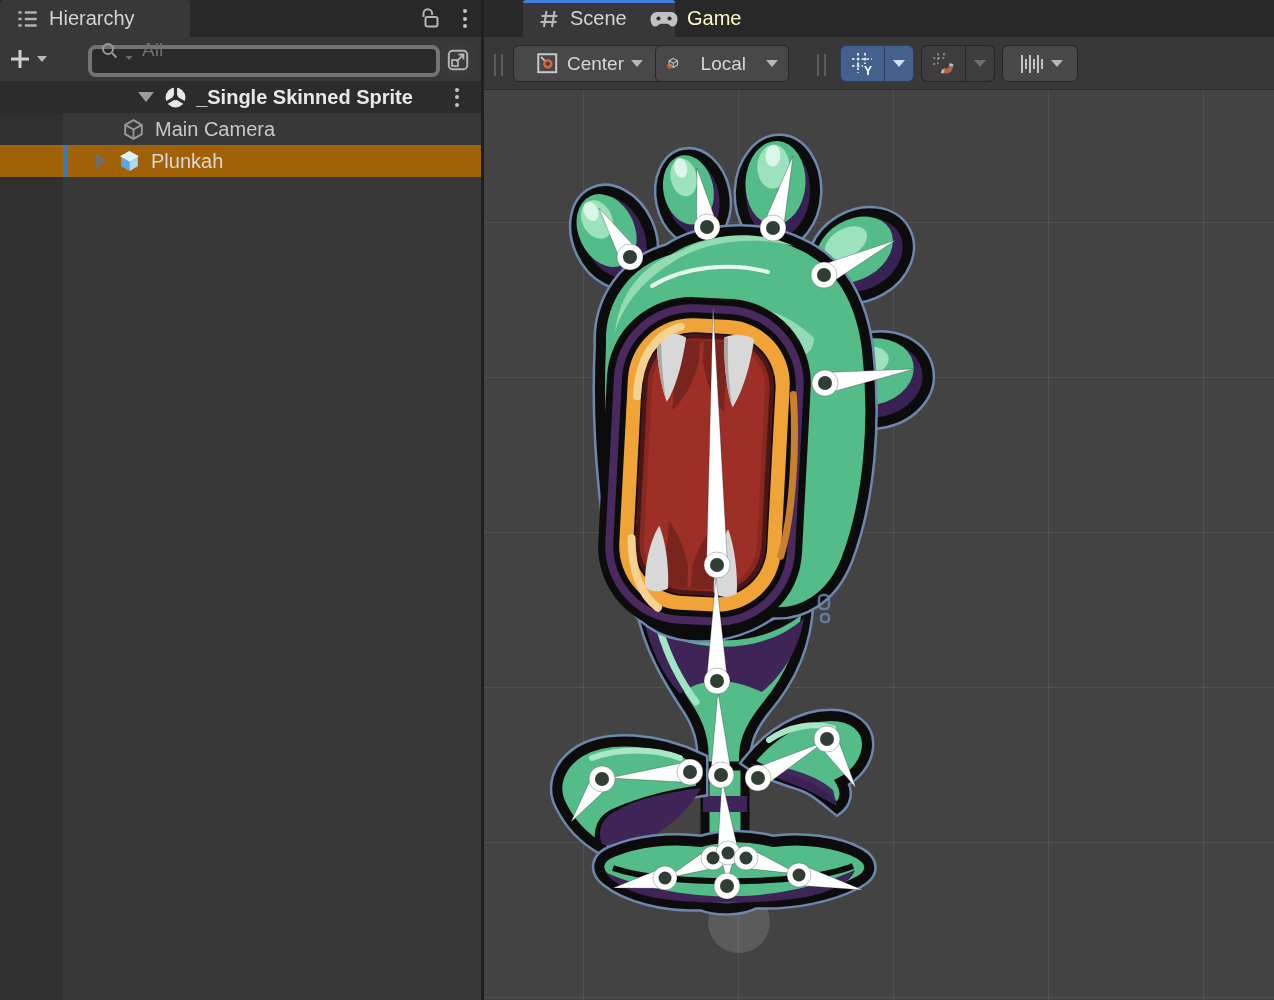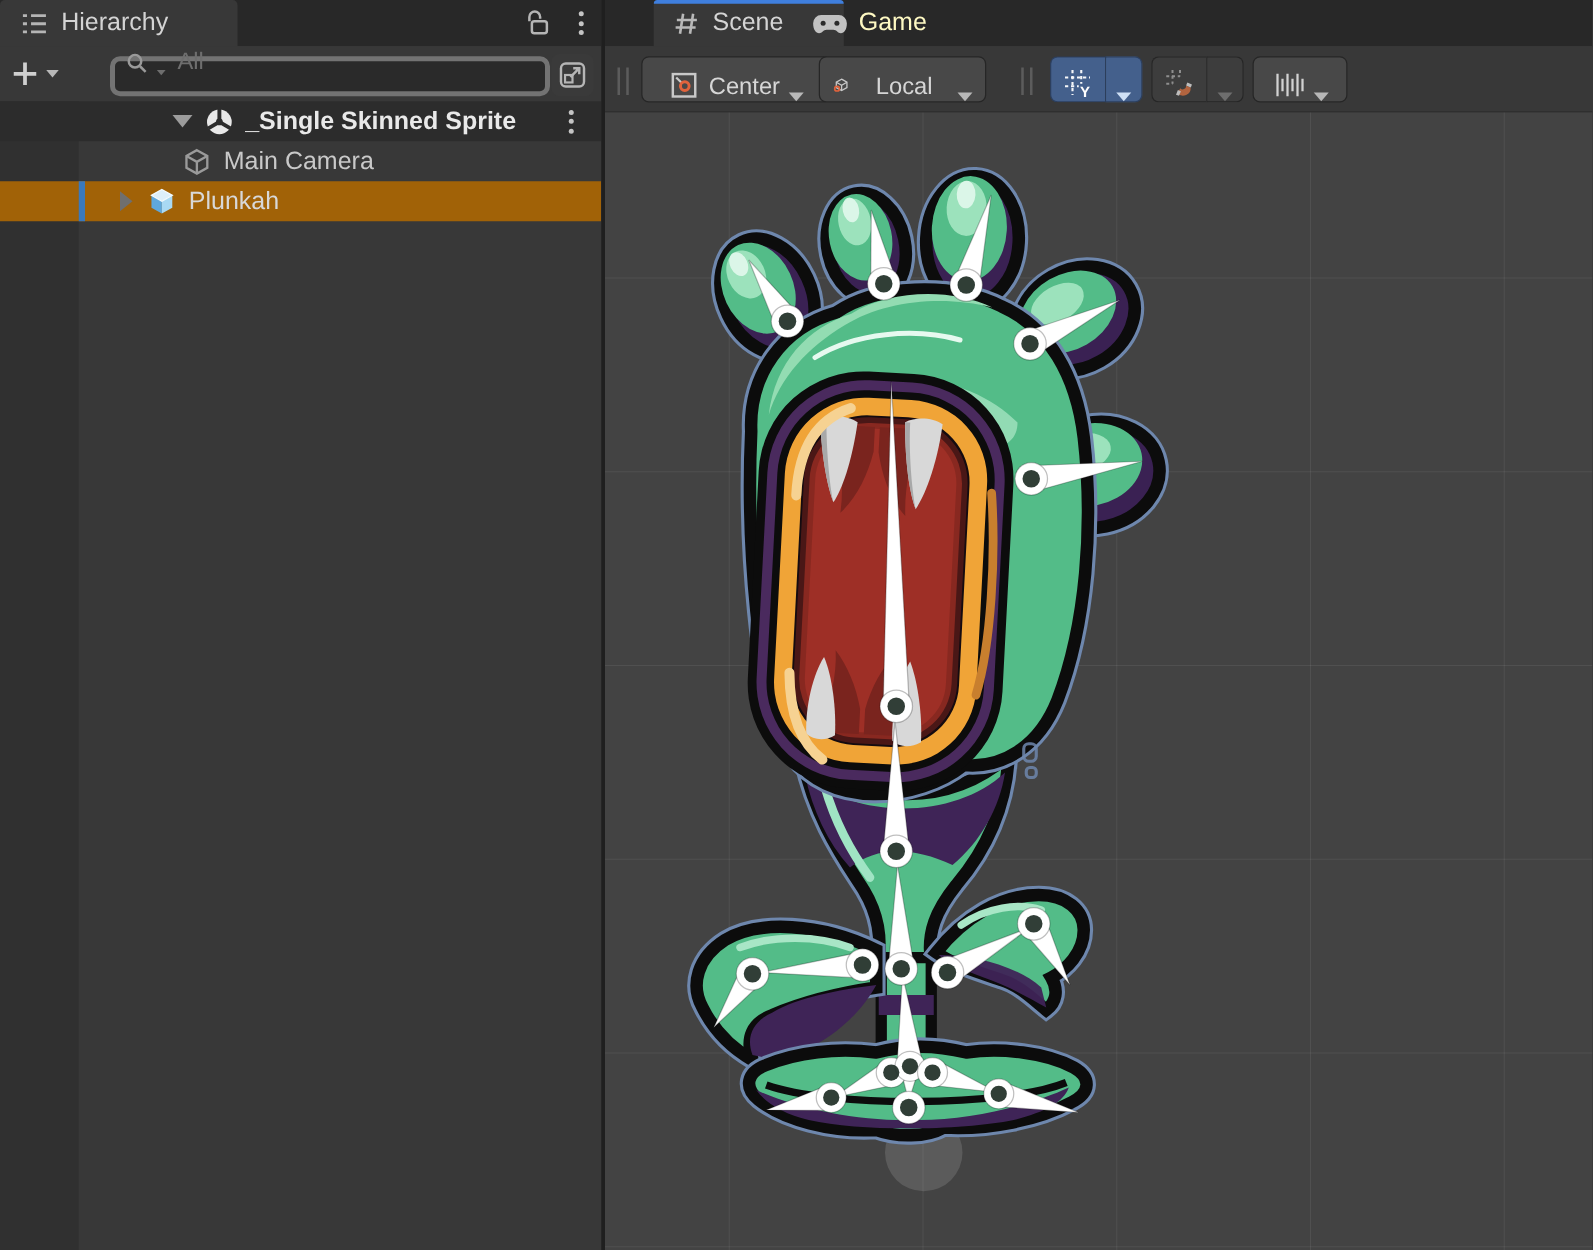--- a/index.html
+++ b/index.html
@@ -37,35 +37,35 @@
     border:4px solid #737373; border-radius:8px; display:flex; align-items:flex-end; padding:12px 8px; gap:4px; }
   #search-placeholder { color:#6e6e6e; font-size:19px; margin-left:4px; }
   #expand-btn { position:absolute; left:441px; top:6px; width:34px; height:34px; background:#3a3a3a;
     border-radius:7px; display:flex; align-items:center; justify-content:center; }
 
   
   #h-tree { position:absolute; left:0; top:81px; width:481px; height:919px; background:#383838; }
   #h-gutter { position:absolute; left:0; top:0; width:63px; height:100%; background:#303030; }
   .tree-row { position:absolute; left:0; width:481px; height:32px; display:flex; align-items:center; font-size:20px; color:#c9c9c9; }
   #row-scene-header { top:0; background:#2c2c2c; color:#e9e9e9; font-weight:bold;justify-content:center; }
-  #row-camera { top:32px;padding-left:24px; }
+  #row-camera { top:32px; }
   #row-plunkah { top:64px; background:#a16207; color:#d8d8d8; }
   #row-plunkah .selbar { position:absolute; left:63px; top:0; width:5px; height:32px; background:#3a79bd; }
   .tri-down { width:0; height:0; border-left:8px solid transparent; border-right:8px solid transparent; border-top:10px solid #9c9c9c; }
   .tri-right { width:0; height:0; border-top:8px solid transparent; border-bottom:8px solid transparent; border-left:10px solid #6f6f6f; }
   .row-icon { width:26px; height:26px; display:flex; align-items:center; justify-content:center; }
   .row-kebab { position:absolute; right:18px; }
 
   
   #s-toolbar { position:absolute; left:0; top:37px; right:0; height:53px; background:#383838;
     border-bottom:1px solid #2c2c2c; }
   .drag-handle { position:absolute; top:17px; width:9px; height:22px;
     border-left:2px solid #5c5c5c; border-right:2px solid #5c5c5c; }
   .tool-btn { position:absolute; top:8px; height:37px; background:#484848; border:1px solid #262626;
-    border-radius:6px; display:flex; align-items:flex-end; justify-content:center; gap:7px;
+    border-radius:6px; display:flex; align-items:center; justify-content:center; gap:7px;
     color:#d6d6d6; font-size:19px; padding:0 10px; }
   .seg { border-radius:0; }
   .seg.first { border-radius:6px 0 0 6px; border-right:none; }
   .seg.last { border-radius:0 6px 6px 0; border-left:1px solid rgba(0,0,0,0.35); }
   .blue-btn { background:#44608c; border-color:#2c3f5e; }
   .dim-btn { background:#3d3d3d; }
 
   
   #viewport { position:absolute; left:0; top:90px; width:790px; height:910px;
     background-color:#434343;

